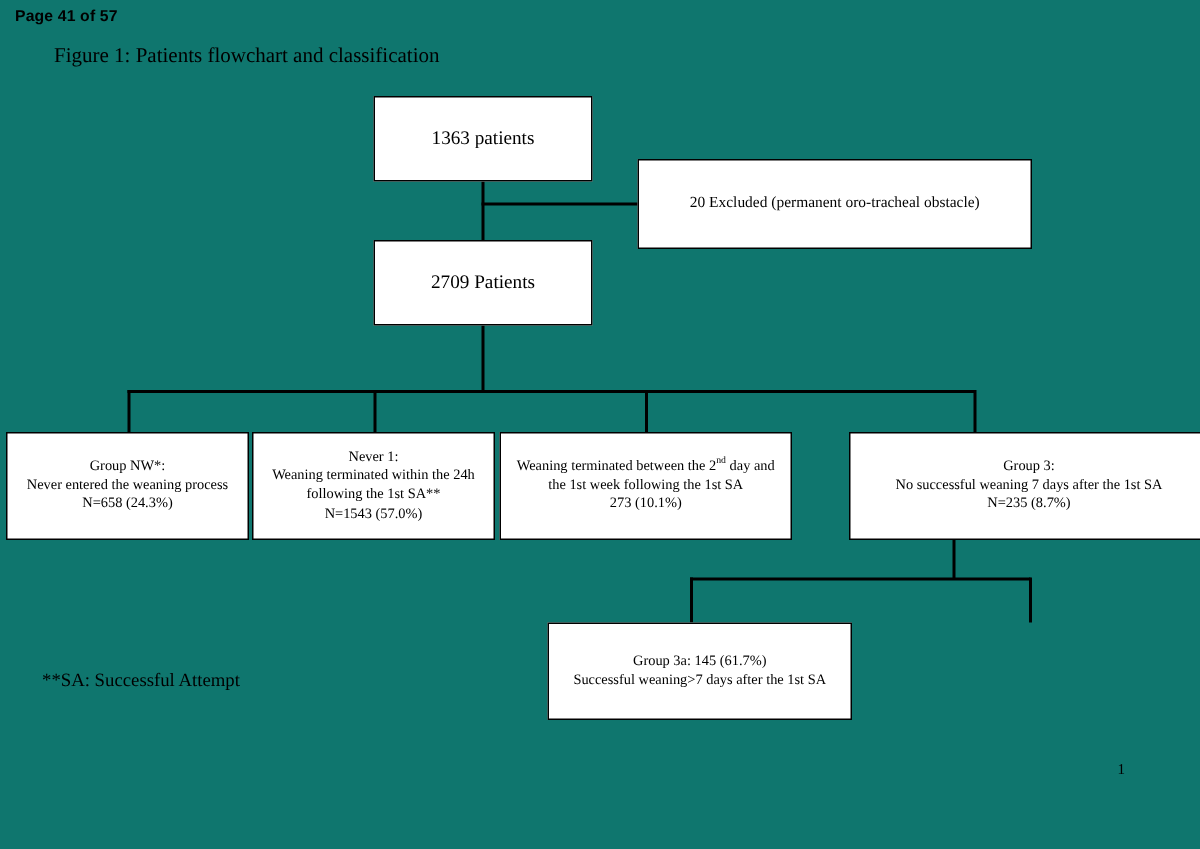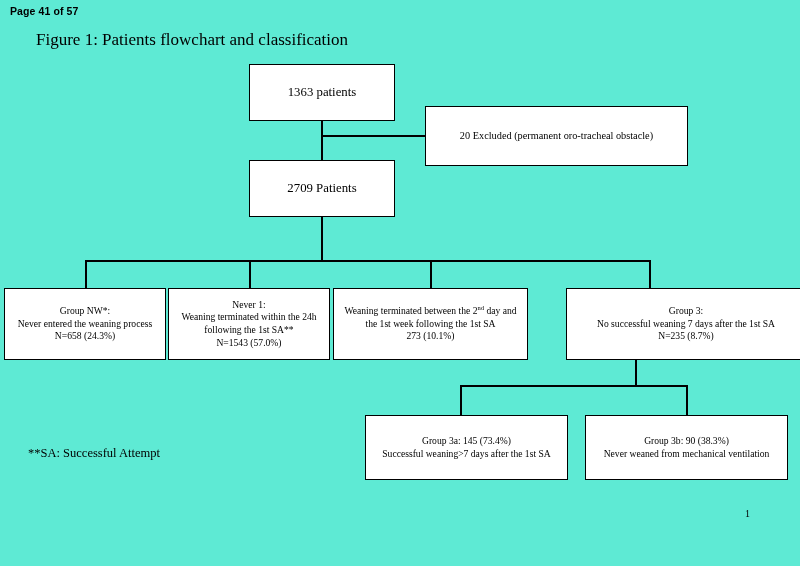--- a/index.html
+++ b/index.html
@@ -14,39 +14,39 @@
     overflow: hidden;
     font-family: "Liberation Serif", "DejaVu Serif", serif;
     color: #000000;
   }
 
   #page {
     position: absolute;
     left: 0; top: 0;
     width: 800px;
     height: 566px;
-    background: #5eead4;
+    background: #0f766e;
   }
 
   
   .page-header {
     position: absolute;
     left: 10px;
     top: 5px;
     font-family: "Liberation Sans", "DejaVu Sans", sans-serif;
     font-size: 10.5px;
     font-weight: bold;
     letter-spacing: 0.1px;
     white-space: nowrap;
   }
   .figure-caption {
     position: absolute;
     left: 36px;
     top: 30px;
-    font-size: 17px;
+    font-size: 14px;
     white-space: nowrap;
   }
   .page-number {
     position: absolute;
     left: 745px;
     top: 508px;
     font-size: 10px;
   }
 
   
@@ -197,29 +197,23 @@
   <div class="box fs-10" id="box-group-3">
     <span class="box-text">
       <span class="box-line">Group 3:</span>
       <span class="box-line">No successful weaning 7 days after the 1st SA</span>
       <span class="box-line">N=235 (8.7%)</span>
     </span>
   </div>
 
   <div class="box fs-10" id="box-group-3a">
     <span class="box-text">
-      <span class="box-line">Group 3a: 145 (73.4%)</span>
+      <span class="box-line">Group 3a: 145 (61.7%)</span>
       <span class="box-line">Successful weaning&gt;7 days after the 1st SA</span>
     </span>
   </div>
 
-  <div class="box fs-10" id="box-group-3b">
-    <span class="box-text">
-      <span class="box-line">Group 3b: 90 (38.3%)</span>
-      <span class="box-line">Never weaned from mechanical ventilation</span>
-    </span>
-  </div>
 
   <div class="footnote footnote-2">**SA: Successful Attempt</div>
 
   <div class="page-number">1</div>
 
 </div>
 
 </body></html>

